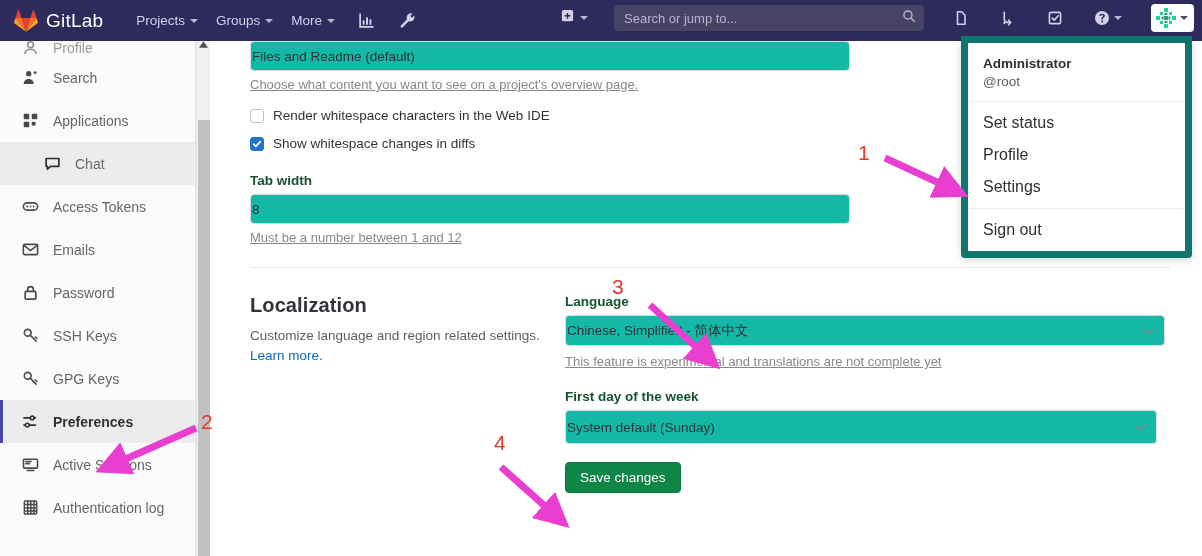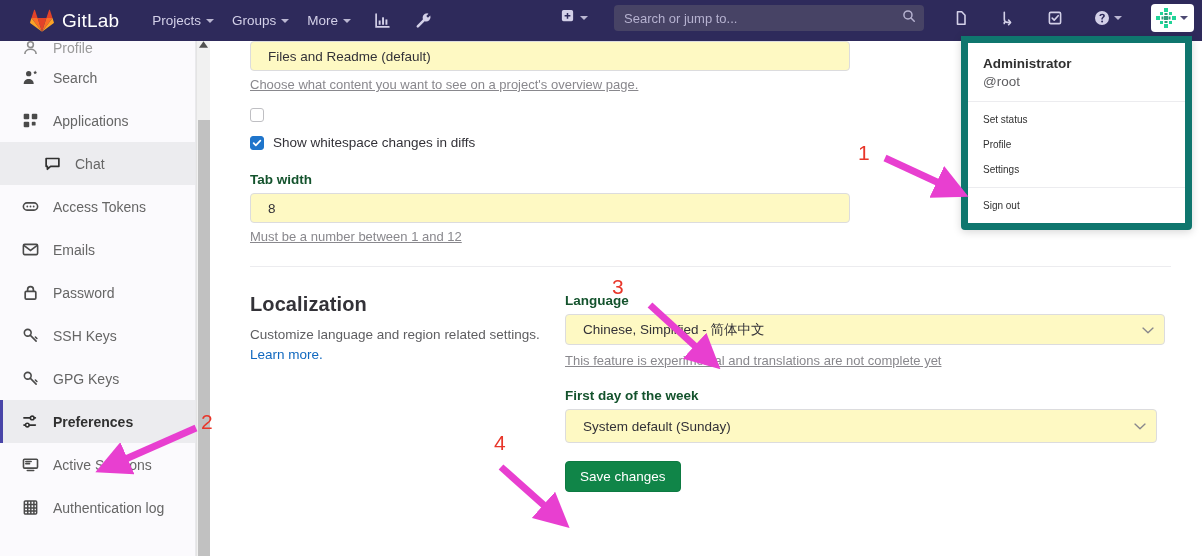--- a/index.html
+++ b/index.html
@@ -10,21 +10,20 @@
   }
   #app { position: relative; width: 1202px; height: 556px; overflow: hidden; }
 
   
   .navbar {
     position: absolute; top: 0; left: 0;
     width: 1202px; height: 41px;
     background: #2e2a5b;
     display: flex; align-items: center;
     z-index: 40;
-    padding-left: 16px;
   }
   .nav-logo { display: flex; align-items: center; margin-left: 14px; }
   .nav-logo svg { display: block; }
   .nav-logo .brand {
     color: #fff; font-size: 19px; letter-spacing: .2px;
     margin-left: 8px; font-weight: 400;
   }
   .nav-links { display: flex; align-items: flex-start; margin-left: 24px; }
   .nav-link {
     color: #d3d0e8; font-size: 13.5px;
@@ -116,22 +115,22 @@
     position: relative; padding-left: 39px; padding-top: 0px;
   }
   .row { display: flex; }
   .col-left { width: 315px; padding-right: 24px; }
   .col-right { width: 600px; }
 
   .field-label { font-size: 13.5px; font-weight: 700; color: #14532d; margin-bottom: 6px; }
   .gl-input, .gl-select {
     width: 100%; height: 30px;
     border: 1px solid #dcdcde; border-radius: 4px;
-    background: #fef9c3; color: #333238; font-size: 13.5px;
-    padding: 0 17px; display: flex; align-items: center;
+    background: #14b8a6; color: #333238; font-size: 13.5px;
+    padding: 0 1px; display: flex; align-items: center;
     font-family: "Liberation Sans", sans-serif;
     cursor: pointer; position: relative;
   }
   .gl-select .sel-caret {
     position: absolute; right: 10px; top: 50%; transform: translateY(-50%);
     color: #89888d;
   }
   .help-text { font-size: 13px; color: #89888d; margin-top: 6px; text-decoration: underline; }
   .checkbox-row {
     display: flex; align-items: center; gap: 9px;
@@ -168,21 +167,21 @@
     border: 7px solid #0f766e; border-radius: 0 0 4px 4px;
     box-shadow: 0 2px 8px rgba(0,0,0,.16);
     z-index: 60;
   }
   .um-head { padding: 13px 15px 12px 15px; border-bottom: 1px solid #ececef; }
   .um-name { font-size: 13.5px; font-weight: 700; color: #303030; }
   .um-handle { font-size: 13.5px; color: #5e5e61; margin-top: 3px; }
   .um-group { padding: 5px 0; border-bottom: 1px solid #ececef; }
   .um-group:last-child { border-bottom: 0; }
   .um-item {
-    display: block; padding: 7px 15px; font-size: 10px;
+    display: block; padding: 7px 15px; font-size: 16px;
     color: #303030; cursor: pointer; text-decoration: none;
   }
 
   
   .annot-num {
     position: absolute; color: #e8362a; font-size: 21px;
     font-family: "Liberation Sans", sans-serif; z-index: 80;
     font-weight: 400; line-height: 1;
   }
   .annot-svg { position: absolute; left: 0; top: 0; width: 1202px; height: 556px; z-index: 75; pointer-events: none; }
@@ -454,20 +453,21 @@
         <div class="gl-select">
           <span>Files and Readme (default)</span>
         </div>
         <div class="help-text">Choose what content you want to see on a project's overview page.</div>
       </div>
 
       <div class="checkbox-row" style="margin-top:16px;">
         <span class="cbox">
           
         </span>
+        <span class="cb-label">Render whitespace characters in the Web IDE</span>
       </div>
 
       <div class="checkbox-row" style="margin-top:13px;">
         <span class="cbox checked">
           <svg width="10" height="10" viewBox="0 0 12 12" fill="none" stroke="#fff" stroke-width="2">
             <path d="M2 6.2l2.6 2.6L10 3.2" stroke-linecap="round" stroke-linejoin="round"></path>
           </svg>
         </span>
         <span class="cb-label">Show whitespace changes in diffs</span>
       </div>

